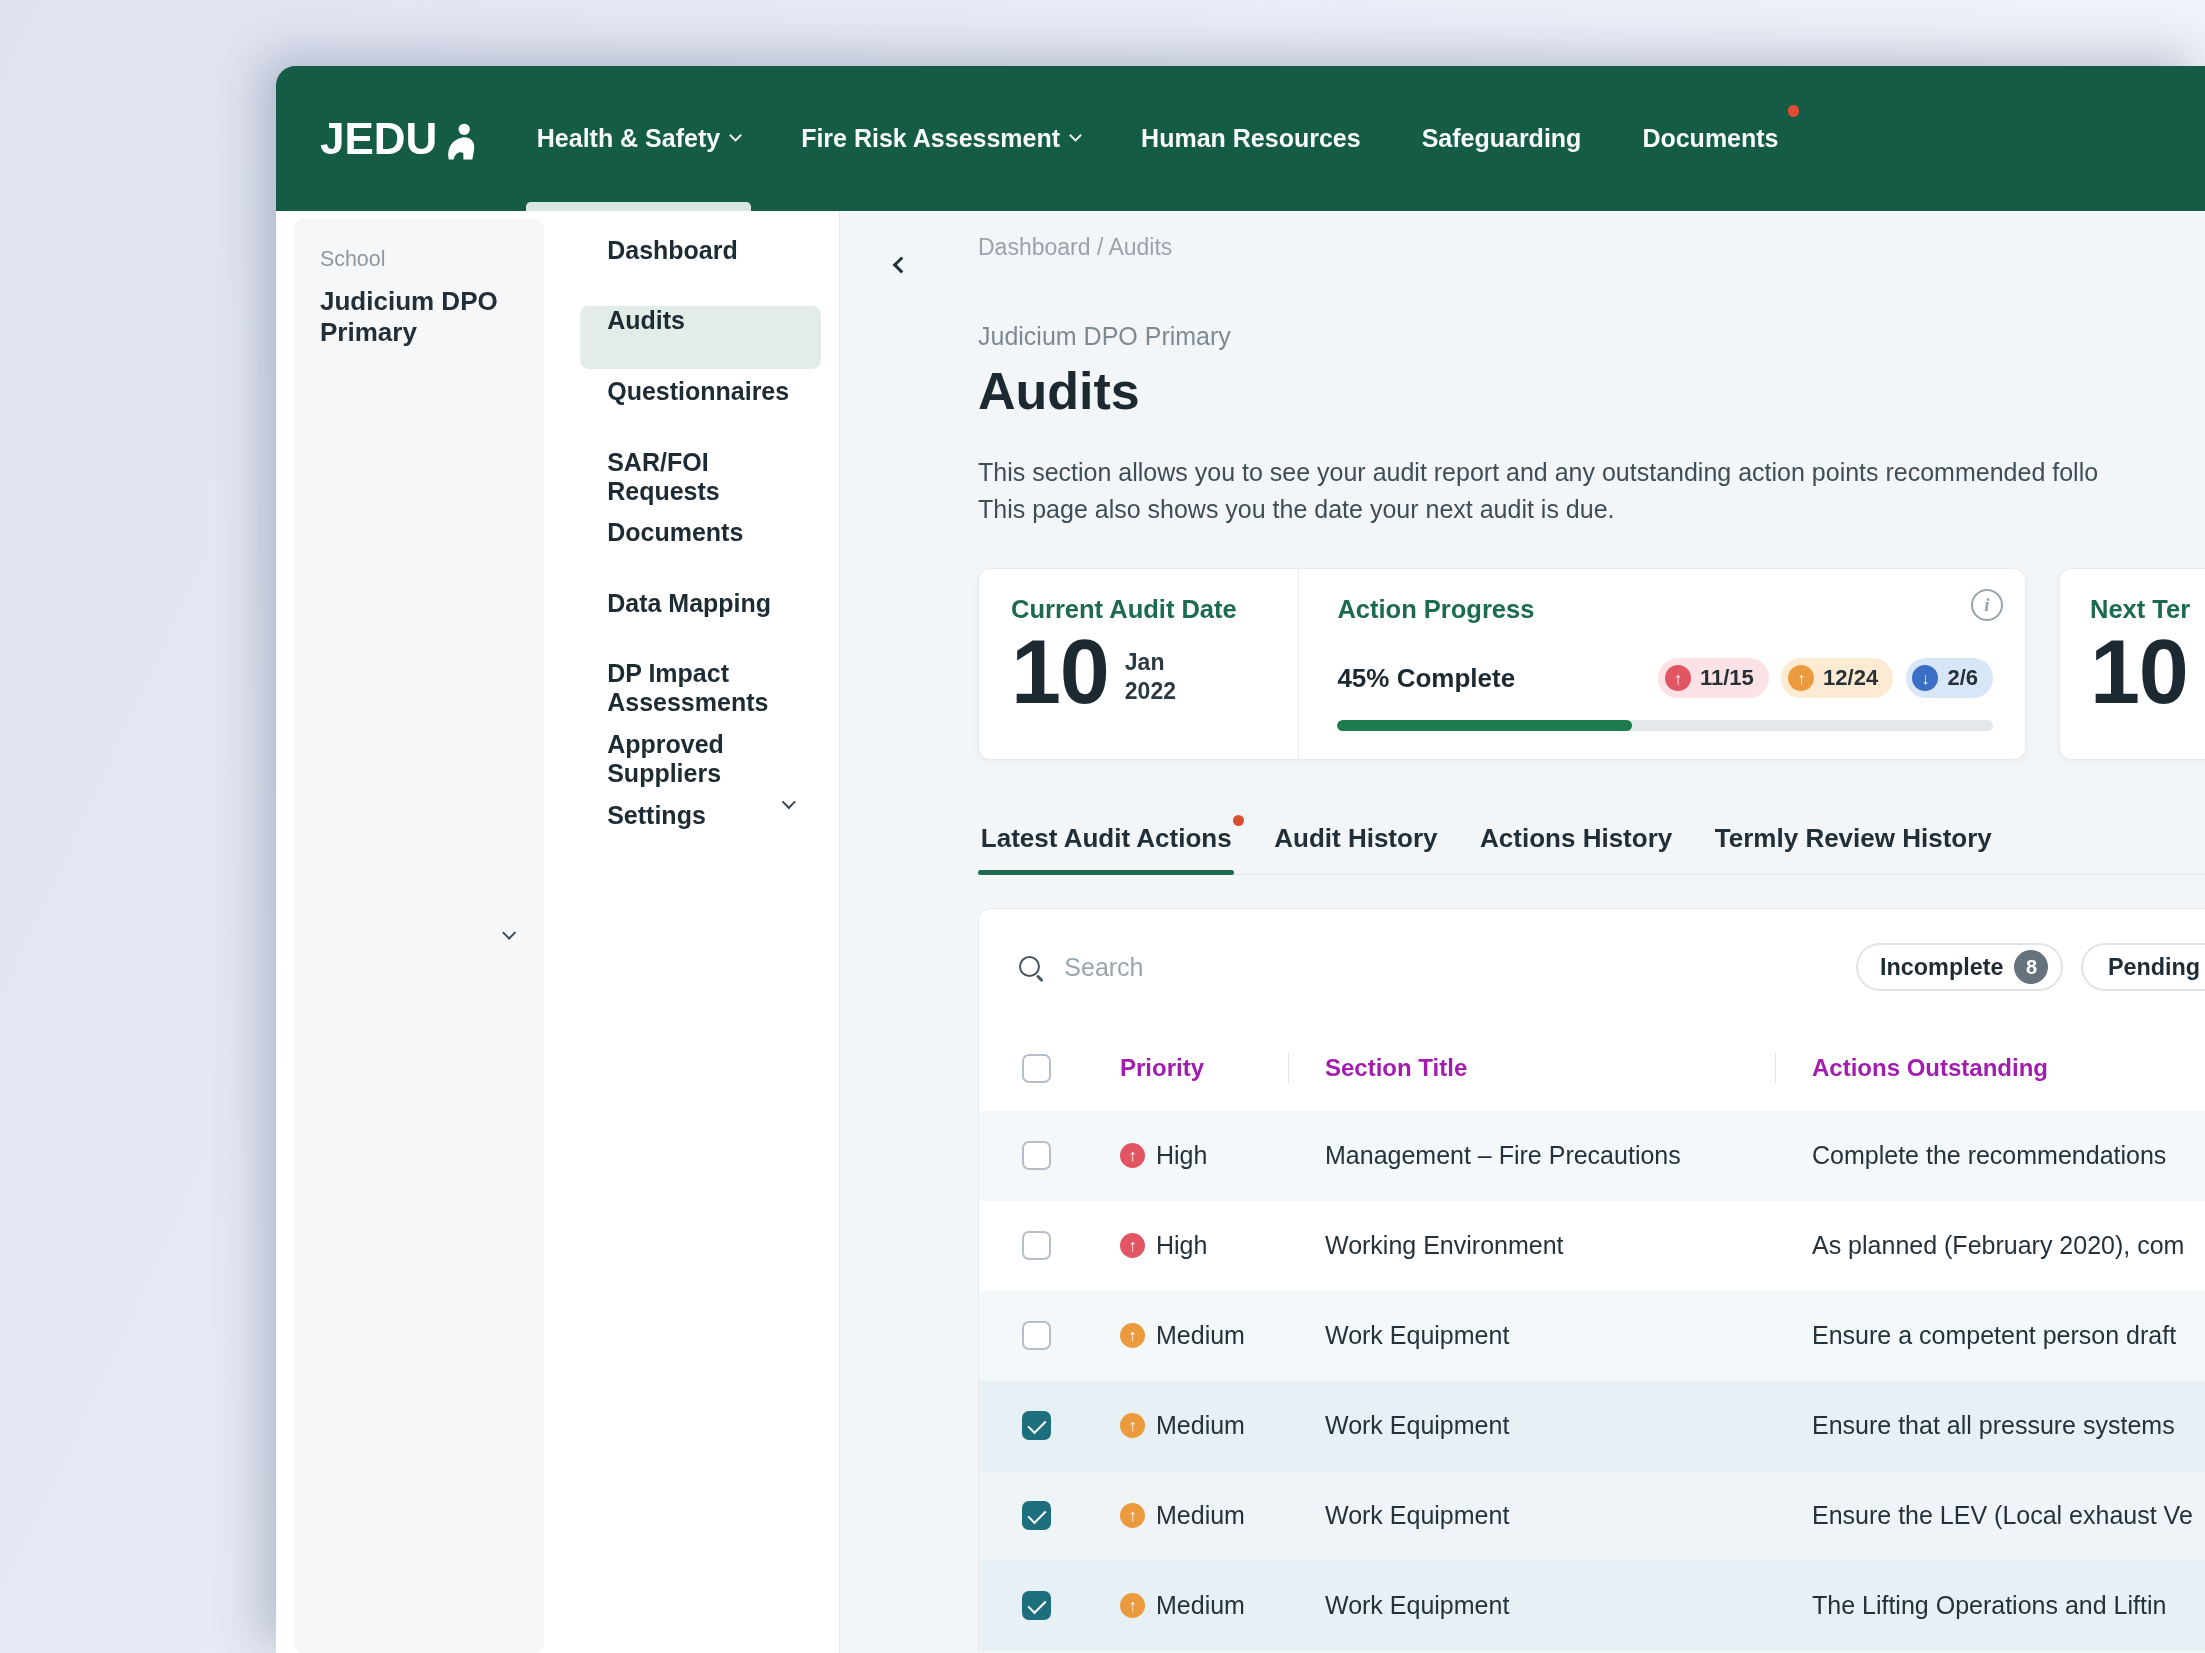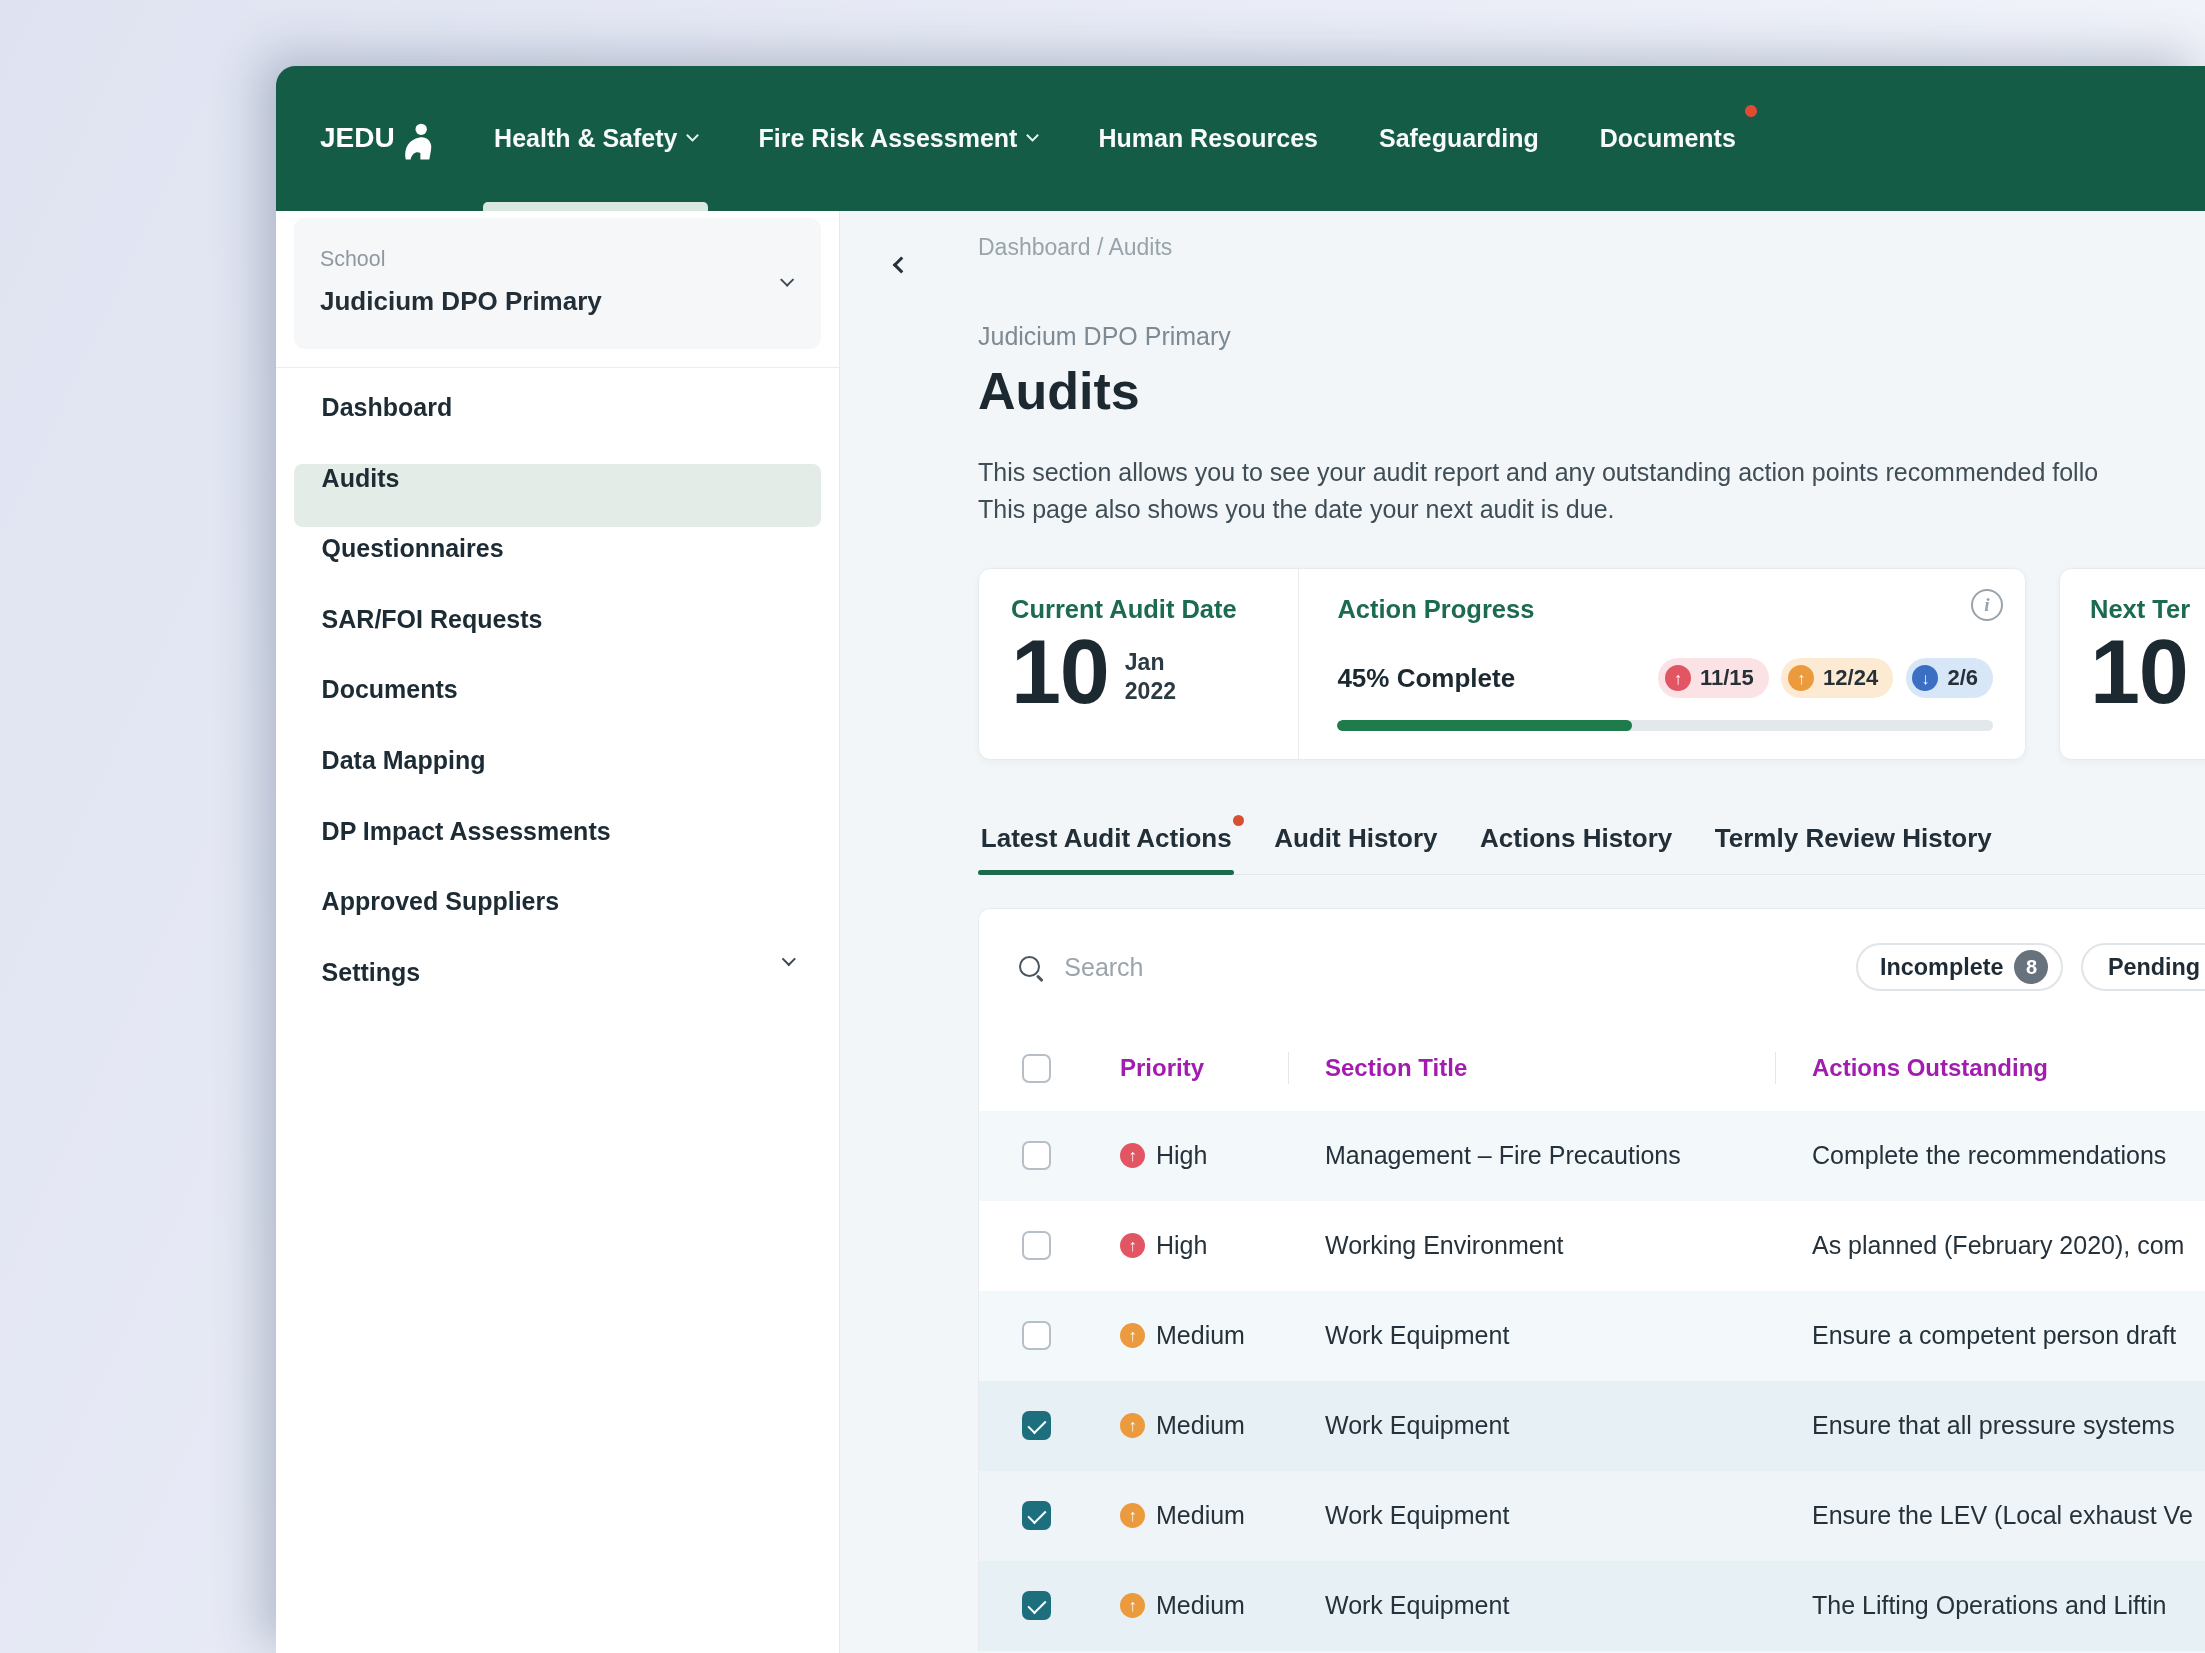--- a/index.html
+++ b/index.html
@@ -11,32 +11,32 @@
   }
   .window {
     position:absolute; left:276px; top:66px; width:1930px; height:1588px;
     border-radius:19.3px 0 0 0; overflow:hidden; background:#f2f6f8;
     box-shadow:-15px -9.6px 48px rgba(55,75,105,0.30);
     display:flex; flex-direction:column;
   }
   
   .navbar { flex:0 0 145px; background:#145c46; display:flex; align-items:center; padding-left:44px; position:relative; }
   .logo { display:flex; align-items:center; cursor:pointer; }
-  .logo-text { font-size:28px; font-weight:700; color:#fff; letter-spacing:0px; }
+  .logo-text { font-size:44px; font-weight:700; color:#fff; letter-spacing:0px; }
   .logo-fig { width:39px; height:39px; margin-left:1.4px; margin-top:6.9px; }
   .nav-items { display:flex; align-items:center; gap:61px; margin-left:59px; height:100%; }
   .nav-item { position:relative; height:100%; display:flex; align-items:center; gap:11px;
     font-size:25px; font-weight:700; color:rgba(255,255,255,0.97); white-space:nowrap; cursor:pointer; }
   .chev { display:inline-block; width:9px; height:9px; border-right:2.4px solid currentColor; border-bottom:2.4px solid currentColor; transform:rotate(45deg); }
   .nav-item .chev { margin-top:-5.5px; opacity:.95; }
   .nav-item.active::after { content:""; position:absolute; left:-11px; right:-11px; bottom:0; height:9px; background:#d9e8df; border-radius:4.8px 4.8px 0 0; }
   .nav-dot { position:absolute; top:39px; right:-20.7px; width:11.7px; height:11.7px; border-radius:50%; background:#e14b33; }
   
   .body-row { flex:1; display:flex; min-height:0; }
-  .sidebar { flex:0 0 564px; background:#fff; border-right:1.4px solid #e6eaee; display:flex; flex-direction:column; }
+  .sidebar { flex:0 0 564px; background:#fff; border-right:1.4px solid #e6eaee; display:flex; flex-direction:row; }
   .school-card { margin:6.9px 18px 0; background:#f6f7f9; border-radius:11px; padding:29px 26px 32px; position:relative; cursor:pointer; }
   .school-label { font-size:21.4px; color:#8d98a1; font-weight:400; }
   .school-name { margin-top:13.8px; font-size:26px; font-weight:700; color:#222f38; }
   .school-chev { position:absolute; right:29px; top:50%; margin-top:-2.8px; transform:translateY(-50%) rotate(45deg); width:10.3px; height:10.3px; border-right:2.4px solid #3c4952; border-bottom:2.4px solid #3c4952; }
   .sidebar-divider { height:1.4px; background:#e9edf0; margin-top:18px; }
   .menu { padding:18px 18px 0; }
   .menu-item { height:63px; margin:6.9px 0 7.6px; display:flex; padding:0 27.6px;
     border-radius:8.3px; font-size:25px; font-weight:700; color:#1d2b34; cursor:pointer; }
   .menu-item.active { background:#e3ece7; }
   .menu-item .chev-right { margin-left:auto; width:9.6px; height:9.6px; border-right:2.4px solid #3c4952; border-bottom:2.4px solid #3c4952; transform:rotate(45deg); margin-top:-4.1px; }

